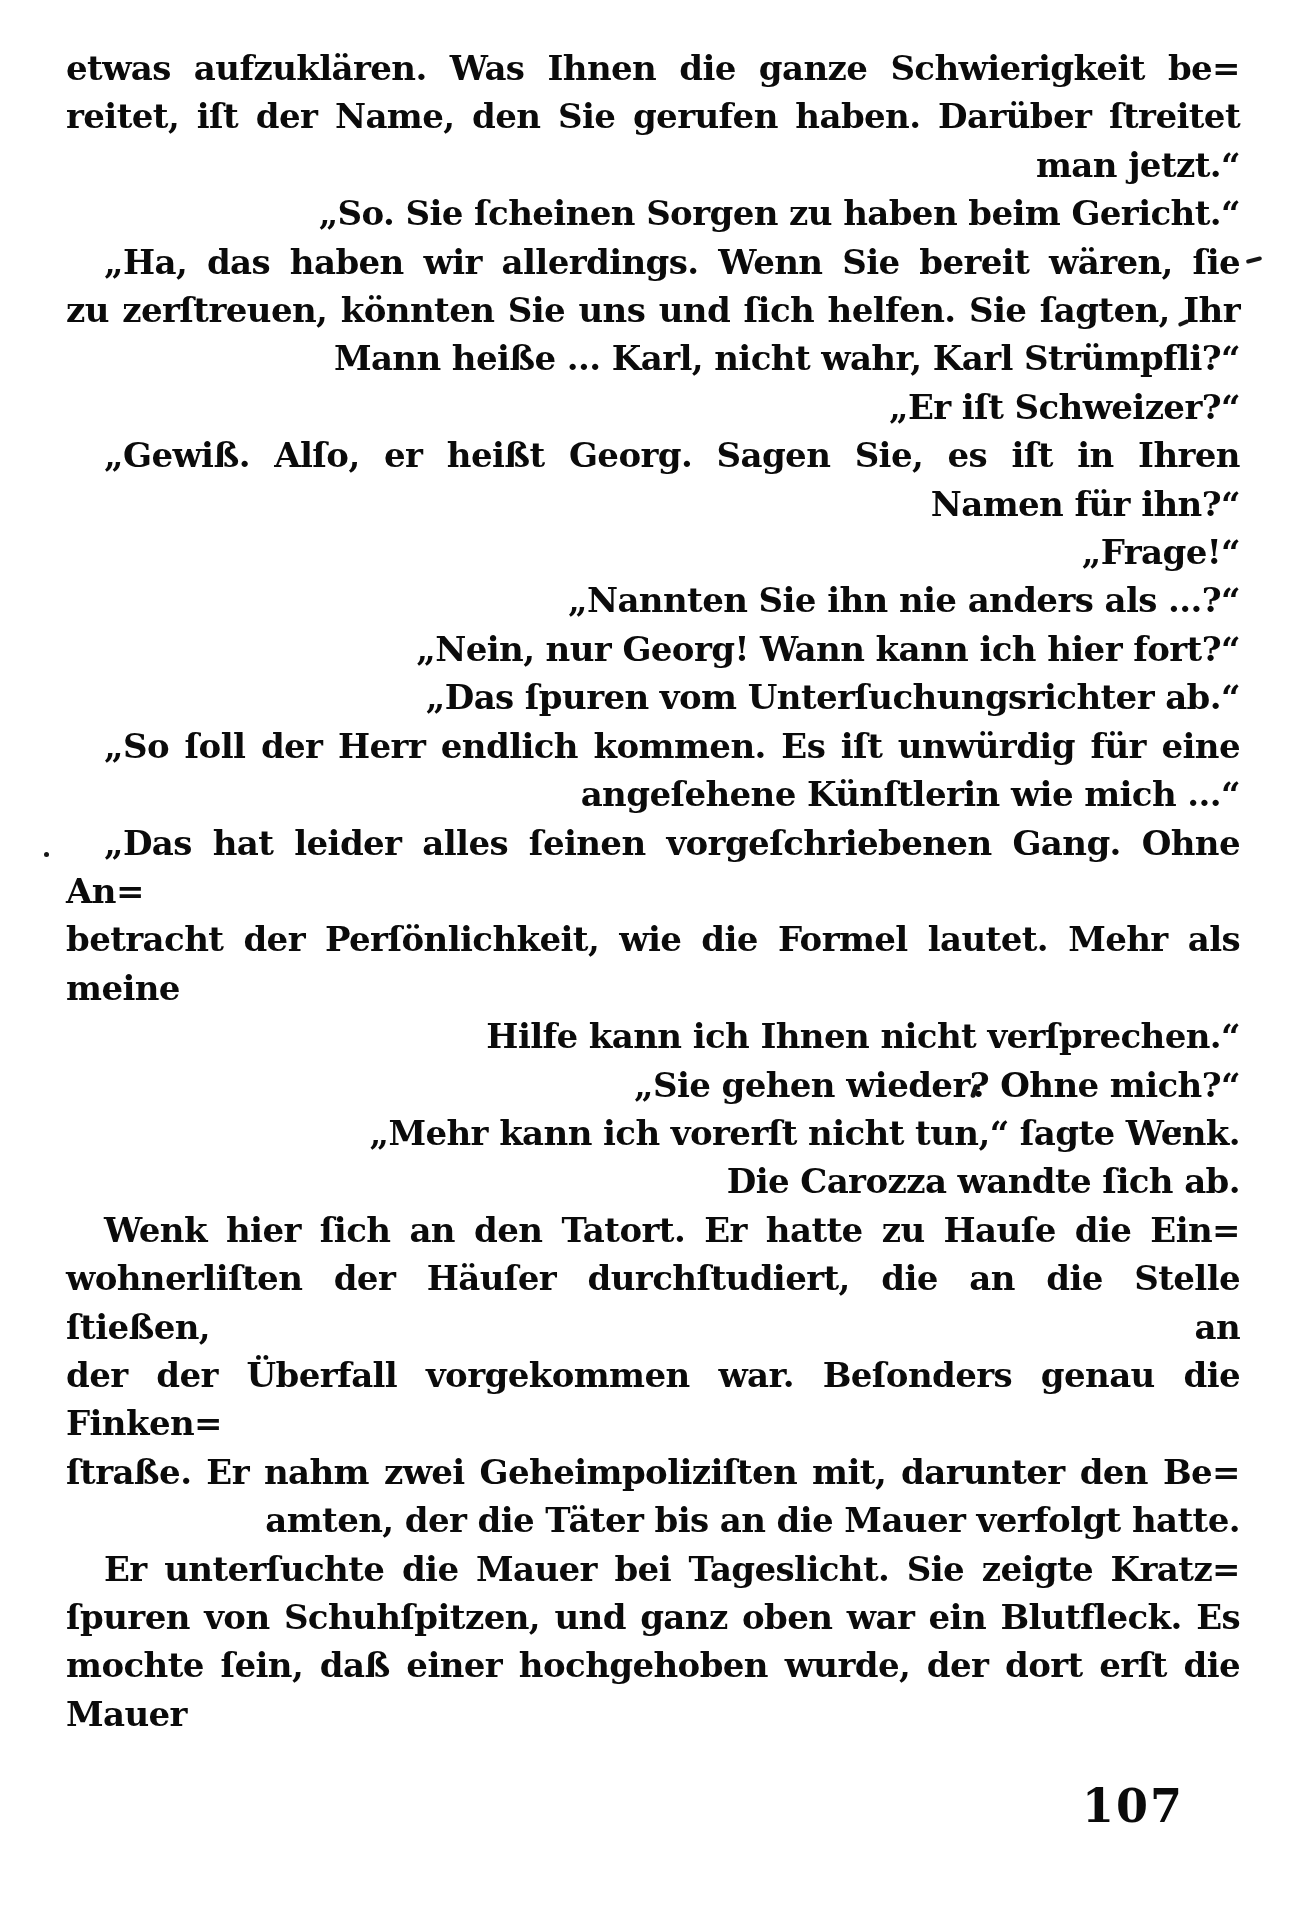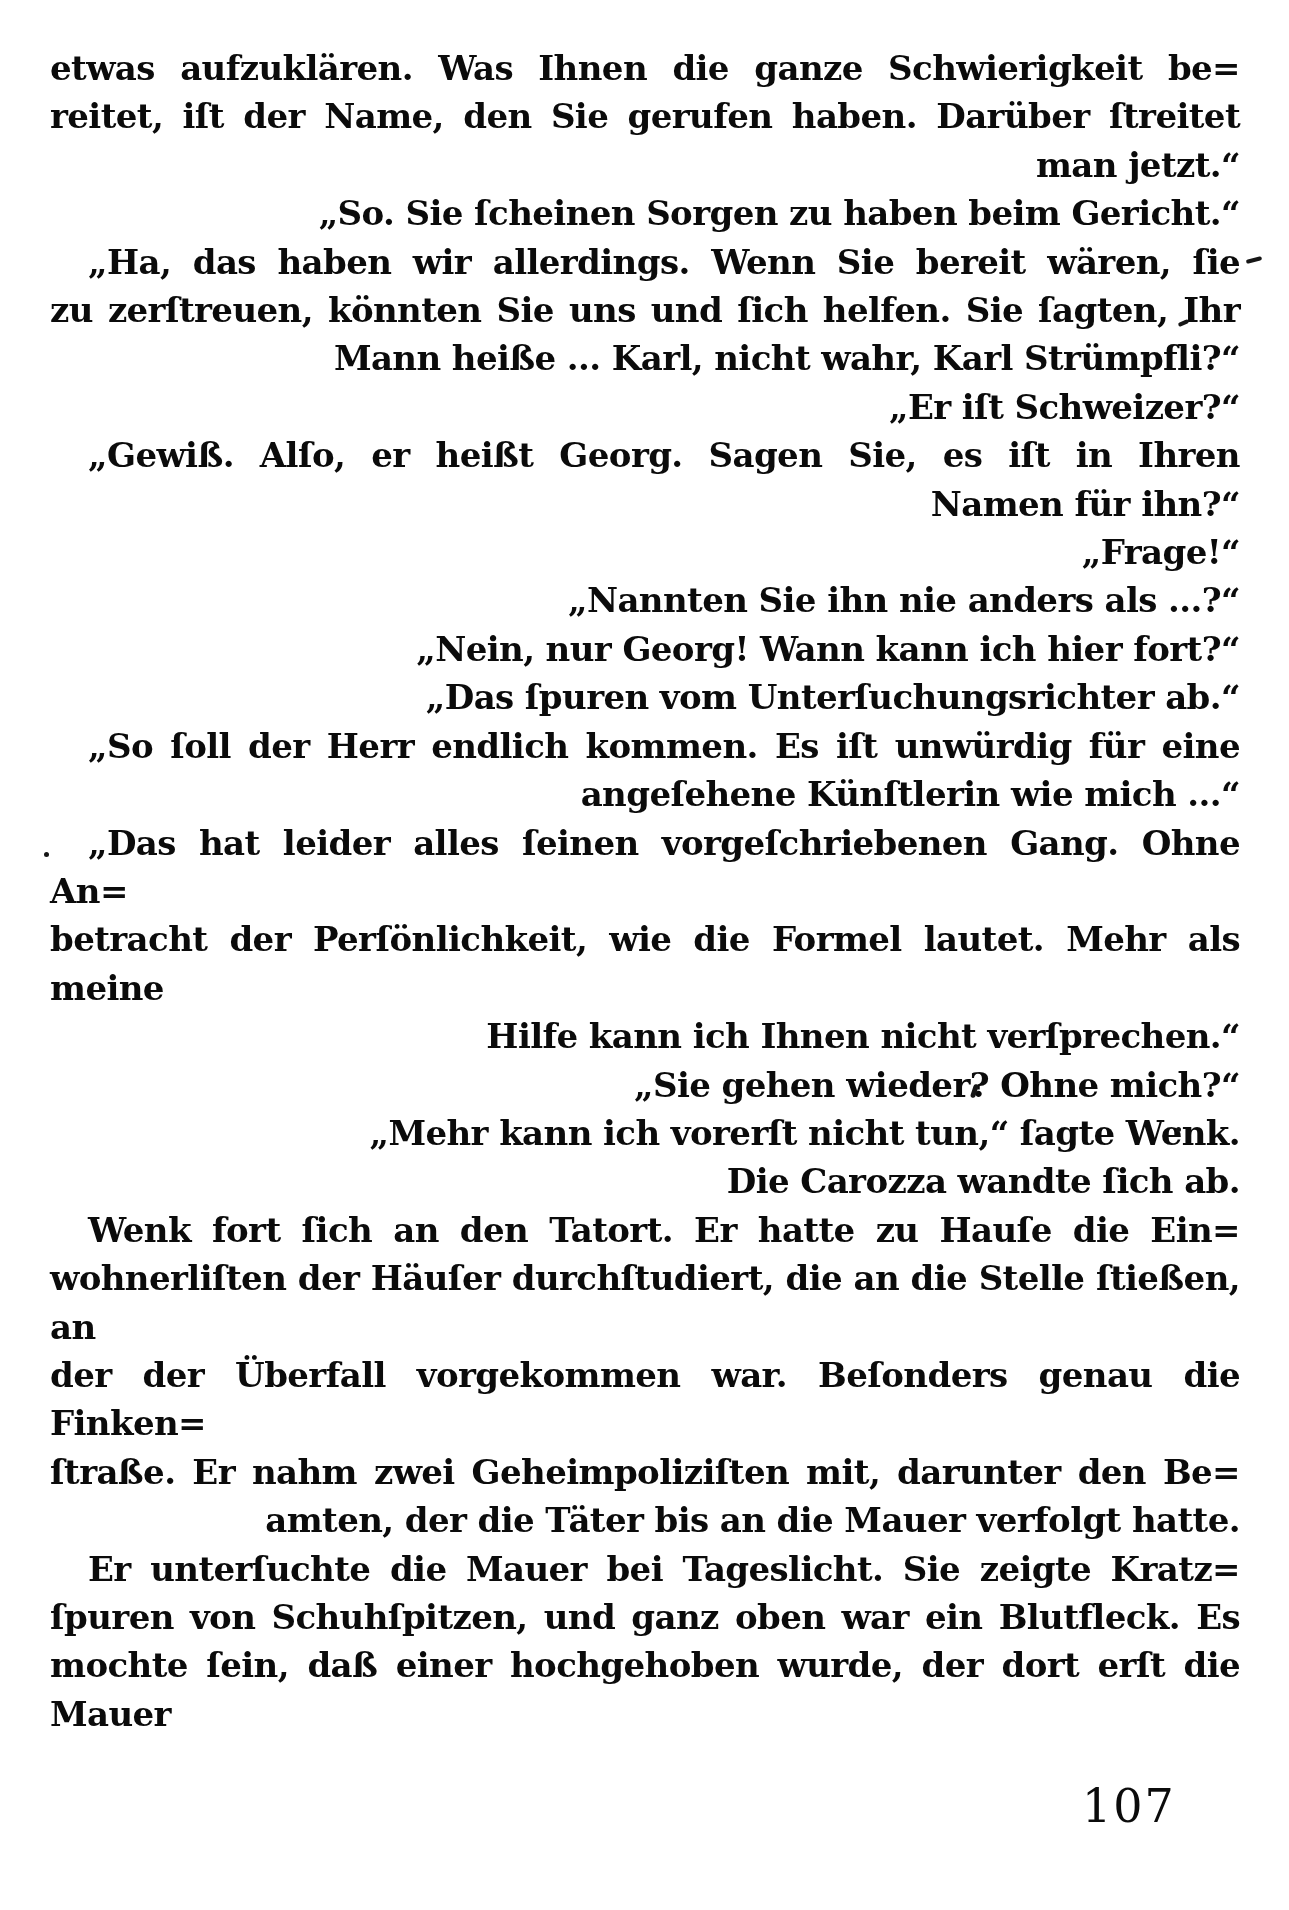--- a/index.html
+++ b/index.html
@@ -23,28 +23,29 @@
     font-weight: 700;
     line-height: 48.4px;
     letter-spacing: -0.6px;
     white-space: nowrap;
     text-align: right;
   }
   .line.jst {
     white-space: normal;
     text-align: justify;
     text-align-last: justify;
+    margin-left: 16px;
   }
   .line.ind { text-indent: 38px; }
   .page-number {
     position: absolute;
     left: 1082px;
     top: 1779px;
     font-size: 46px;
-    font-weight: 400;
+    font-weight: 700;
     letter-spacing: 2px;
     color: #0b0b0b;
   }
   .artifact {
     position: absolute;
     background: #161616;
     border-radius: 2px;
   }
   .art-dash-1 { left: 1246px; top: 258px; width: 16px; height: 4px; transform: rotate(-14deg); }
   .art-tick-1 { left: 1178px; top: 321px; width: 11px; height: 4px; transform: rotate(-24deg); }
@@ -72,21 +73,21 @@
       <div class="line ind">„Nein, nur Georg! Wann kann ich hier fort?“</div>
       <div class="line ind">„Das ſpuren vom Unterſuchungsrichter ab.“</div>
       <div class="line jst ind">„So ſoll der Herr endlich kommen. Es iſt unwürdig für eine</div>
       <div class="line">angeſehene Künſtlerin wie mich ...“</div>
       <div class="line jst ind">„Das hat leider alles ſeinen vorgeſchriebenen Gang. Ohne An=</div>
       <div class="line jst">betracht der Perſönlichkeit, wie die Formel lautet. Mehr als meine</div>
       <div class="line">Hilfe kann ich Ihnen nicht verſprechen.“</div>
       <div class="line ind">„Sie gehen wieder? Ohne mich?“</div>
       <div class="line ind">„Mehr kann ich vorerſt nicht tun,“ ſagte Wenk.</div>
       <div class="line ind">Die Carozza wandte ſich ab.</div>
-      <div class="line jst ind">Wenk fort ſich an den Tatort. Er hatte zu Hauſe die Ein=</div>
+      <div class="line jst ind">Wenk hier ſich an den Tatort. Er hatte zu Hauſe die Ein=</div>
       <div class="line jst">wohnerliſten der Häuſer durchſtudiert, die an die Stelle ſtießen, an</div>
       <div class="line jst">der der Überfall vorgekommen war. Beſonders genau die Finken=</div>
       <div class="line jst">ſtraße. Er nahm zwei Geheimpoliziſten mit, darunter den Be=</div>
       <div class="line">amten, der die Täter bis an die Mauer verfolgt hatte.</div>
       <div class="line jst ind">Er unterſuchte die Mauer bei Tageslicht. Sie zeigte Kratz=</div>
       <div class="line jst">ſpuren von Schuhſpitzen, und ganz oben war ein Blutfleck. Es</div>
       <div class="line jst">mochte ſein, daß einer hochgehoben wurde, der dort erſt die Mauer</div>
     </div>
   <div class="page-number">107</div>
   <div class="artifact art-dash-1"></div>

